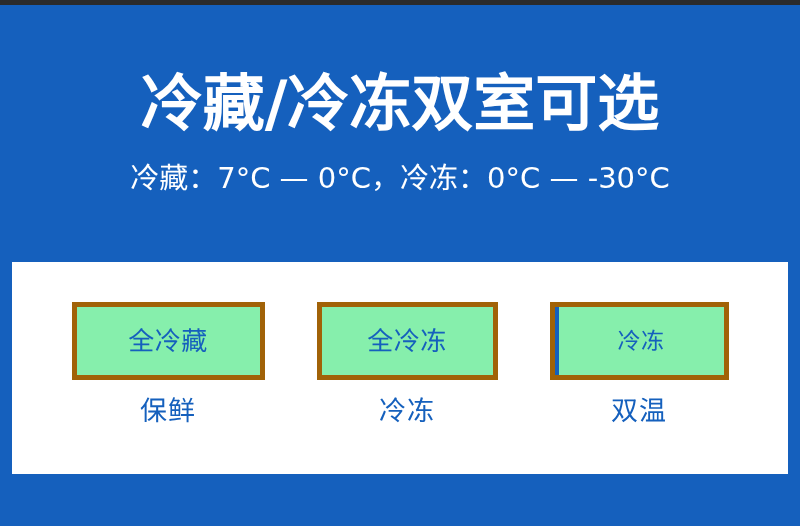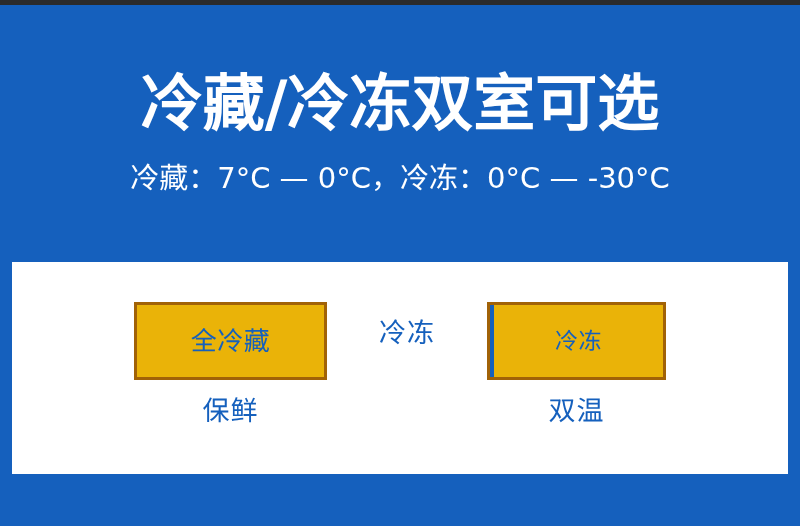--- a/index.html
+++ b/index.html
@@ -92,22 +92,22 @@
     padding-top: 40px;
   }
 
   .option {
     display: flex;
     flex-direction: column;
     align-items: center;
   }
 
   .fridge {
-    border: 3px solid #a16207;
-    background: #eab308;
+    border: 5px solid #a16207;
+    background: #86efac;
     display: flex;
     flex-direction: row;
     align-items: stretch;
     height: 78px;
   }
 
   .option-wide .fridge { width: 193px; }
   .option-mid  .fridge { width: 181px; }
   .option-dual .fridge { width: 179px; }
 
@@ -161,20 +161,23 @@
     <div class="options">
 
       <div class="option option-wide">
         <div class="fridge">
           <div class="chamber">全冷藏</div>
         </div>
         <div class="option-label">保鲜</div>
       </div>
 
       <div class="option option-mid">
+        <div class="fridge">
+          <div class="chamber">全冷冻</div>
+        </div>
         <div class="option-label">冷冻</div>
       </div>
 
       <div class="option option-dual">
         <div class="fridge">
           <div class="chamber-divider"></div>
           <div class="chamber">冷冻</div>
         </div>
         <div class="option-label">双温</div>
       </div>

